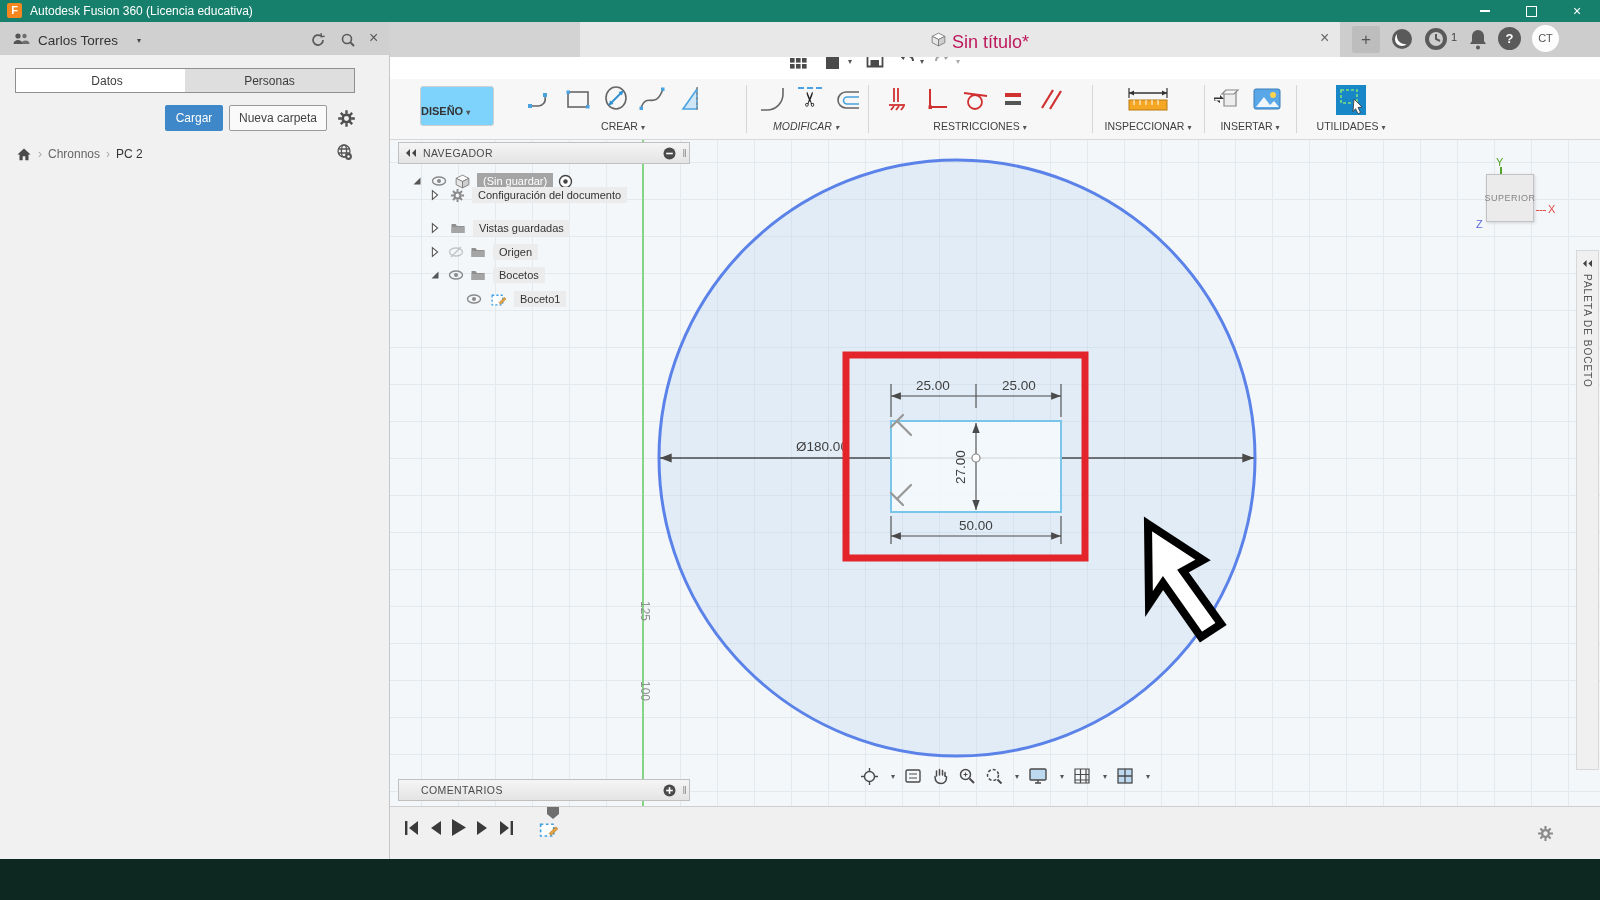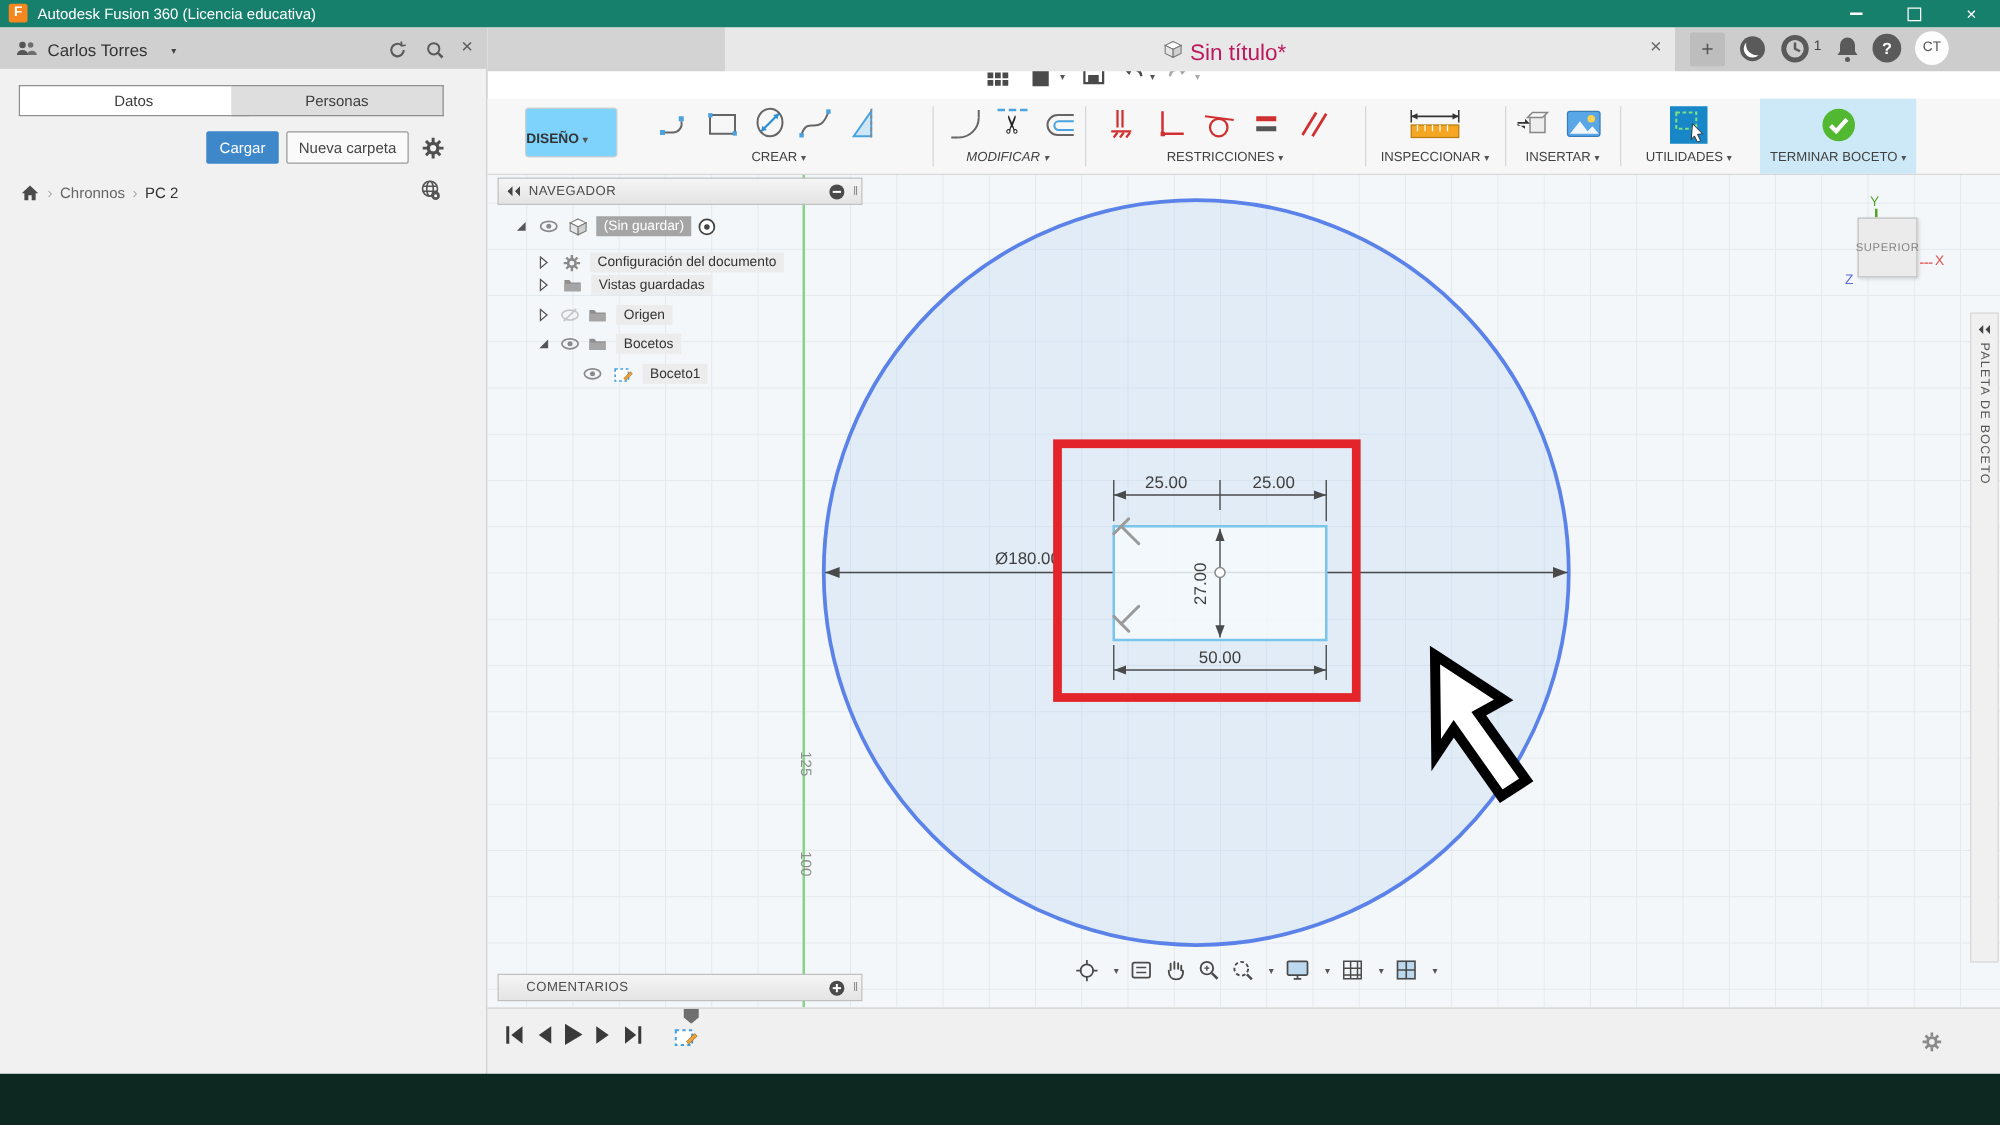--- a/index.html
+++ b/index.html
@@ -339,27 +339,20 @@
 
   <div class="ab vsep" style="left:1296px;"></div>
 
   <svg class="ab" style="left:1335px;top:84px;" width="32" height="32" viewBox="0 0 32 32">
       <rect x="1" y="1" width="30" height="30" fill="#1787c8"></rect>
       <rect x="6" y="6" width="16" height="13" fill="none" stroke="#7fe07f" stroke-width="1.6" stroke-dasharray="3 2"></rect>
       <path d="M19 15 l8 8 -4 .5 2.5 5 -2.5 1.2 -2.5 -5 -2.5 3 z" fill="#fff" stroke="#333" stroke-width=".8"></path>
     </svg>
   <div class="ab grplabel" style="left:1298px;width:106px;"><span>UTILIDADES</span><span class="caret">▾</span></div>
 
-  <div class="ab" style="left:1408px;top:79px;width:125px;height:60px;background:#cde9f7;">
-    <svg class="ab" style="left:48px;top:6px;" width="30" height="30" viewBox="0 0 30 30">
-        <circle cx="15" cy="15" r="13" fill="#52b832"></circle>
-        <path d="M8.5 15.5 l4.5 4.5 l8.5 -9.5" fill="none" stroke="#fff" stroke-width="3.4"></path>
-      </svg>
-    <div class="ab grplabel" style="left:0;top:41px;width:125px;"><span>TERMINAR BOCETO</span><span class="caret">▾</span></div>
-  </div>
 
   <div class="ab canvas">
     <svg class="ab" style="left:0;top:0;" width="1210" height="666" viewBox="0 0 1210 666">
       <defs>
         <marker id="ar" viewBox="0 0 8 6" refX="8" refY="3" markerWidth="9" markerHeight="7" orient="auto-start-reverse">
             <path d="M0 0 L8 3 L0 6 Z" fill="#4a4a4a"></path>
           </marker>
       </defs>
       <line x1="253" y1="0" x2="253" y2="666" stroke="#86d586" stroke-width="2"></line>
       <circle cx="567" cy="318" r="298" fill="rgba(188,214,241,0.35)" stroke="#5b82e8" stroke-width="3"></circle>
@@ -423,21 +416,21 @@
         </svg>
       <svg class="ic" width="17" height="17" style="margin-left:7px;">
           <use href="#i-cube"></use>
         </svg>
       <span class="chip sel" style="margin-left:6px;">(Sin guardar)</span>
       <svg class="ic" width="15" height="15" viewBox="0 0 15 15" style="margin-left:5px;">
           <circle cx="7.5" cy="7.5" r="6" fill="#fff" stroke="#444" stroke-width="1.4"></circle>
           <circle cx="7.5" cy="7.5" r="2.2" fill="#444"></circle>
         </svg>
     </div>
-    <div class="navrow" style="left:38px;top:60px;">
+    <div class="navrow" style="left:38px;top:45px;">
       <svg class="ic" width="14" height="14">
           <use href="#i-tri"></use>
         </svg>
       <svg class="ic" width="15" height="15" style="color:#8a8a8a;margin-left:8px;">
           <use href="#i-gear"></use>
         </svg>
       <span class="chip" style="margin-left:7px;">Configuración del documento</span>
     </div>
     <div class="navrow" style="left:38px;top:78px;">
       <svg class="ic" width="14" height="14">

